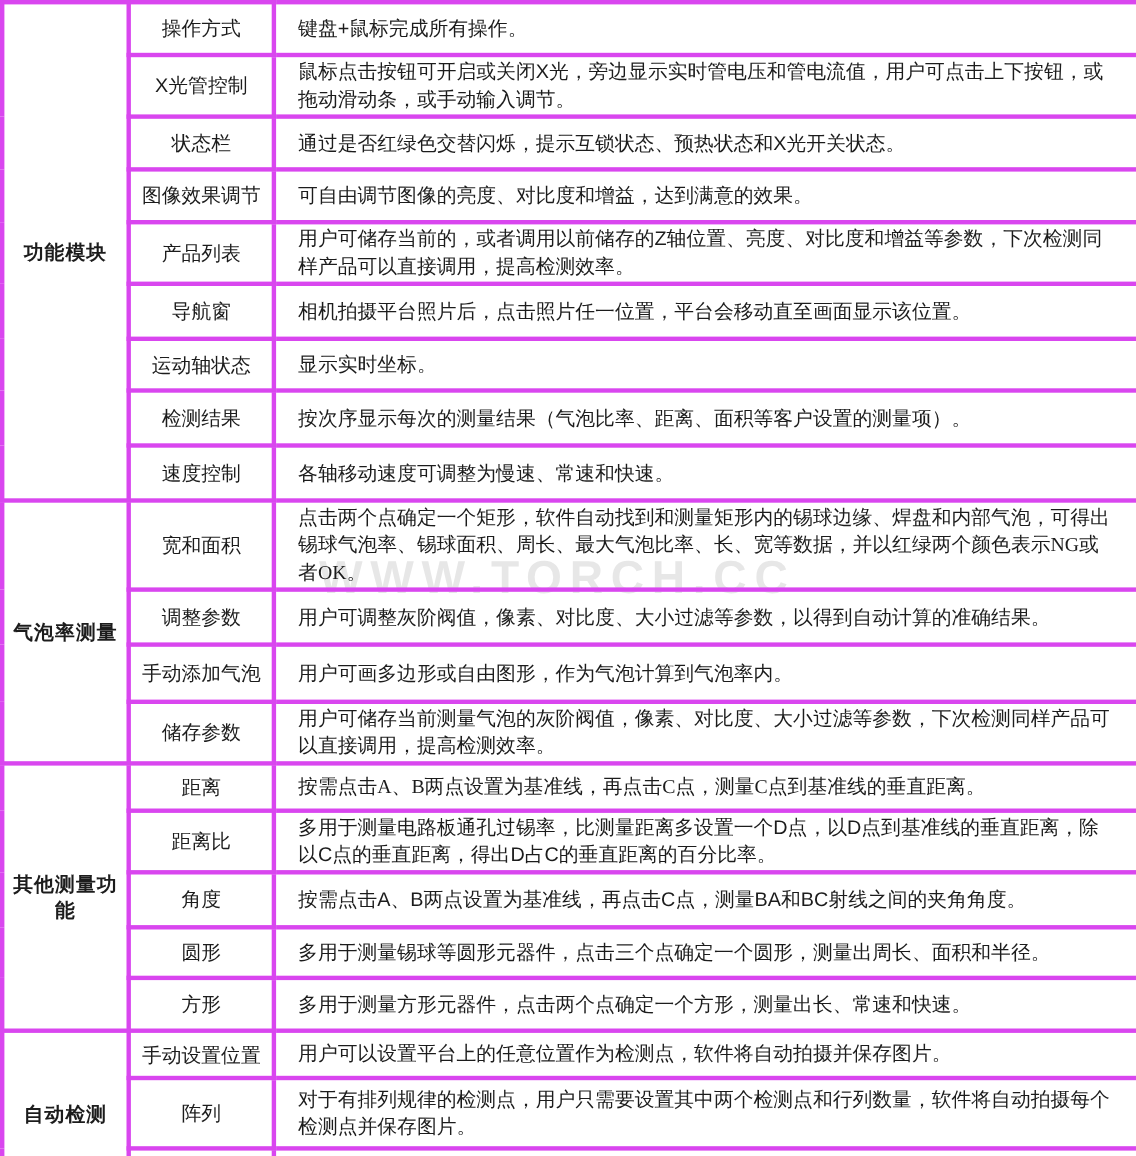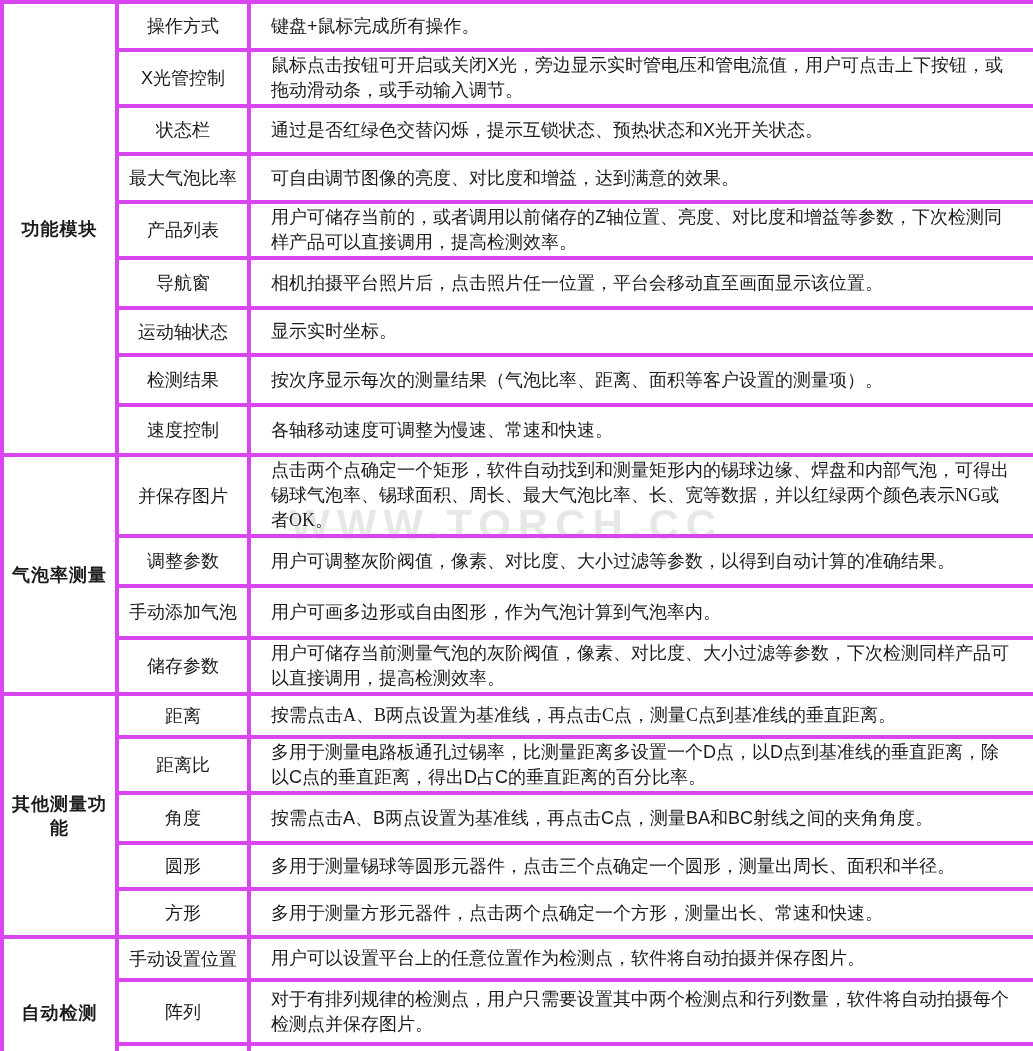--- a/index.html
+++ b/index.html
@@ -39,21 +39,21 @@
       </tr>
       <tr style="height:53px">
         <td class="feat">X光管控制</td>
         <td class="desc">鼠标点击按钮可开启或关闭X光，旁边显示实时管电压和管电流值，用户可点击上下按钮，或拖动滑动条，或手动输入调节。</td>
       </tr>
       <tr style="height:48px">
         <td class="feat">状态栏</td>
         <td class="desc">通过是否红绿色交替闪烁，提示互锁状态、预热状态和X光开关状态。</td>
       </tr>
       <tr style="height:48px">
-        <td class="feat">最大气泡比率</td>
+        <td class="feat">图像效果调节</td>
         <td class="desc">可自由调节图像的亮度、对比度和增益，达到满意的效果。</td>
       </tr>
       <tr style="height:53px">
         <td class="feat">产品列表</td>
         <td class="desc">用户可储存当前的，或者调用以前储存的Z轴位置、亮度、对比度和增益等参数，下次检测同样产品可以直接调用，提高检测效率。</td>
       </tr>
       <tr style="height:50px">
         <td class="feat">导航窗</td>
         <td class="desc">相机拍摄平台照片后，点击照片任一位置，平台会移动直至画面显示该位置。</td>
       </tr>
@@ -65,21 +65,21 @@
         <td class="feat">检测结果</td>
         <td class="desc">按次序显示每次的测量结果（气泡比率、距离、面积等客户设置的测量项）。</td>
       </tr>
       <tr style="height:50px">
         <td class="feat">速度控制</td>
         <td class="desc">各轴移动速度可调整为慢速、常速和快速。</td>
       </tr>
 
       <tr class="sec" style="height:51px">
         <td class="cat" rowspan="4">气泡率测量</td>
-        <td class="feat">并保存图片</td>
+        <td class="feat">宽和面积</td>
         <td class="desc">点击两个点确定一个矩形，软件自动找到和测量矩形内的锡球边缘、焊盘和内部气泡，可得出锡球气泡率、锡球面积、周长、最大气泡比率、长、宽等数据，并以红绿两个颜色表示NG或者OK。</td>
       </tr>
       <tr style="height:50px">
         <td class="feat">调整参数</td>
         <td class="desc">用户可调整灰阶阀值，像素、对比度、大小过滤等参数，以得到自动计算的准确结果。</td>
       </tr>
       <tr style="height:52px">
         <td class="feat">手动添加气泡</td>
         <td class="desc">用户可画多边形或自由图形，作为气泡计算到气泡率内。</td>
       </tr>

